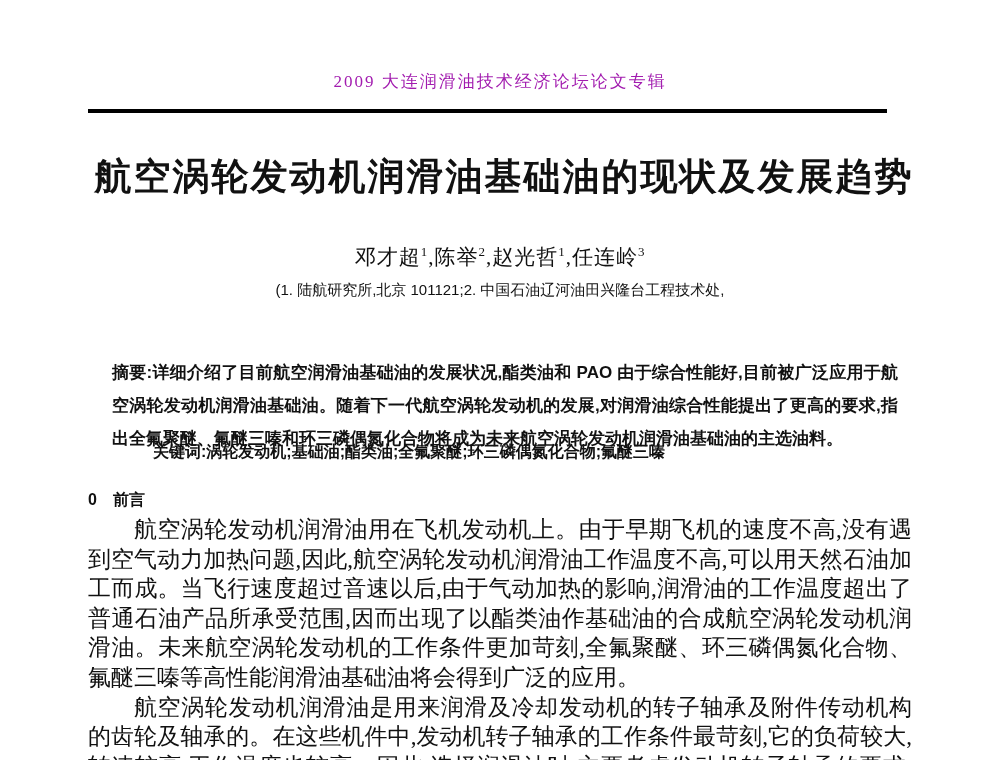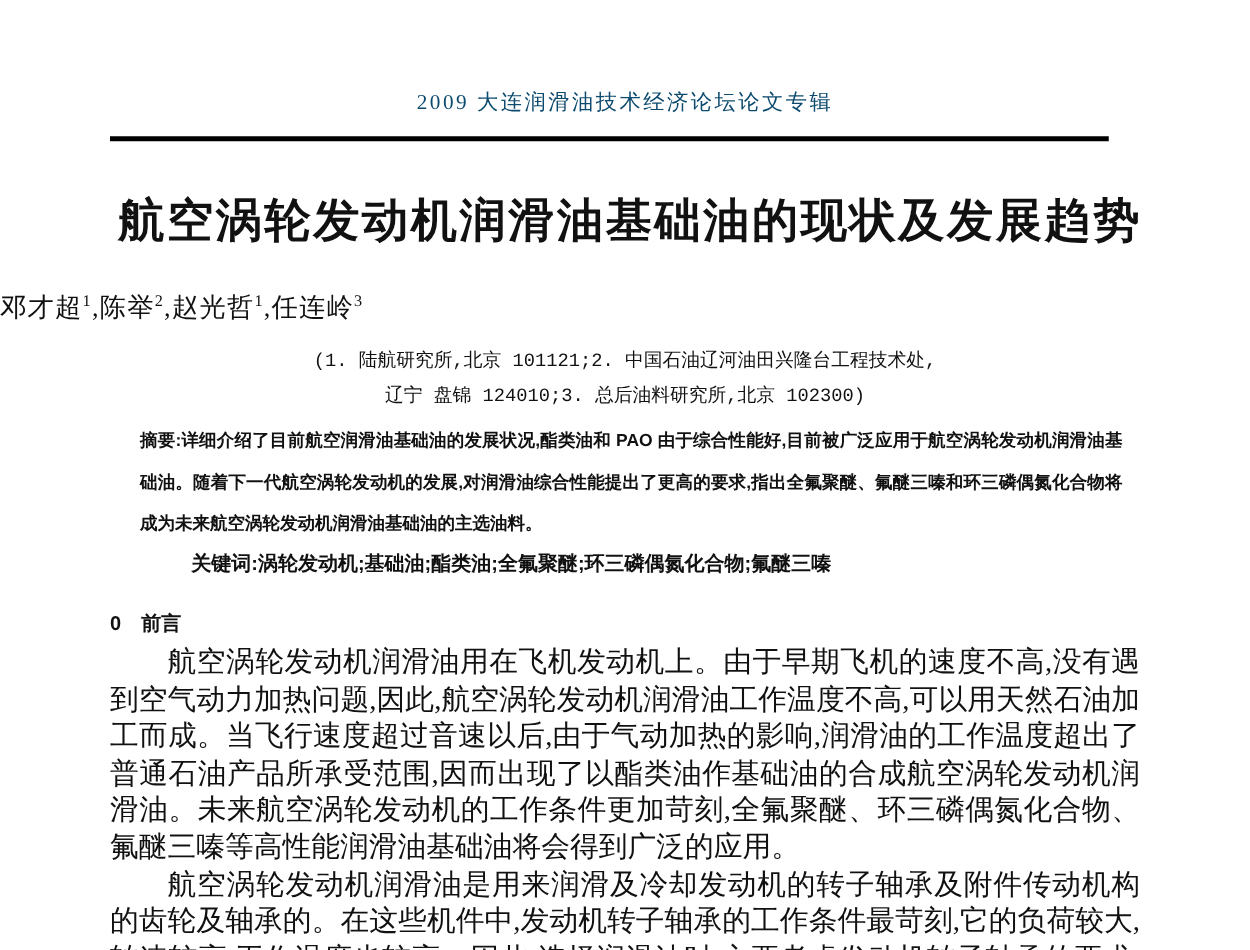--- a/index.html
+++ b/index.html
@@ -15,21 +15,21 @@
   }
   .journal-header {
     position: absolute;
     top: 70px;
     left: 0;
     width: 100%;
     text-align: center;
     font-family: "Liberation Serif", "DejaVu Serif", serif;
     font-size: 17px;
     letter-spacing: 2px;
-    color: #0c4a6e;
+    color: #a21caf;
   }
   .header-rule {
     position: absolute;
     top: 109px;
     left: 88px;
     width: 799px;
     height: 4px;
     background: #000000;
   }
   .paper-title {
@@ -38,46 +38,46 @@
     left: 4px;
     width: 100%;
     text-align: center;
     font-family: "Liberation Sans", "DejaVu Sans", sans-serif;
     font-size: 37px;
     font-weight: bold;
     letter-spacing: 2px;
   }
   .author-line {
     position: absolute;
-    top: 232px;
+    top: 243px;
     left: 0;
     width: 100%;
-    text-align: left;
+    text-align: center;
     font-family: "Liberation Serif", "DejaVu Serif", serif;
     font-size: 21px;
     letter-spacing: 1px;
   }
   .author-line sup { font-size: 13px; }
   .affiliations {
     position: absolute;
     top: 276px;
     left: 0;
     width: 100%;
     text-align: center;
-    font-family: Liberation Mono, monospace;
+    font-family: Liberation Sans, sans-serif;
     font-size: 15px;
     line-height: 28px;
   }
   .abstract-block {
     position: absolute;
-    top: 336px;
+    top: 356px;
     left: 112px;
     width: 786px;
     font-family: "Liberation Sans", "DejaVu Sans", sans-serif;
-    font-size: 14px;
+    font-size: 17px;
     font-weight: bold;
     line-height: 33px;
     text-align: justify;
     text-justify: inter-ideograph;
   }
   .keywords-block {
     position: absolute;
     top: 438px;
     left: 112px;
     width: 786px;
@@ -120,21 +120,20 @@
   <div class="header-rule"></div>
 
   <h1 class="paper-title">航空涡轮发动机润滑油基础油的现状及发展趋势</h1>
 
   <div class="author-line">
     <span><span>邓才超</span><sup>1</sup><span>,</span></span><span><span>陈举</span><sup>2</sup><span>,</span></span><span><span>赵光哲</span><sup>1</sup><span>,</span></span><span><span>任连岭</span><sup>3</sup><span></span></span>
   </div>
 
   <div class="affiliations">
     <div>(1. 陆航研究所,北京 101121;2. 中国石油辽河油田兴隆台工程技术处,</div>
-    <div>辽宁 盘锦 124010;3. 总后油料研究所,北京 102300)</div>
   </div>
 
   <p class="abstract-block"><span>摘要:</span><span>详细介绍了目前航空润滑油基础油的发展状况,酯类油和 PAO 由于综合性能好,目前被广泛应用于航空涡轮发动机润滑油基础油。随着下一代航空涡轮发动机的发展,对润滑油综合性能提出了更高的要求,指出全氟聚醚、氟醚三嗪和环三磷偶氮化合物将成为未来航空涡轮发动机润滑油基础油的主选油料。</span></p>
 
   <p class="keywords-block"><span>关键词:</span><span>涡轮发动机;基础油;酯类油;全氟聚醚;环三磷偶氮化合物;氟醚三嗪</span></p>
 
   <div class="main-text">
 
     <div class="section-heading">
       <span class="sec-num">0</span><span>前言</span>

